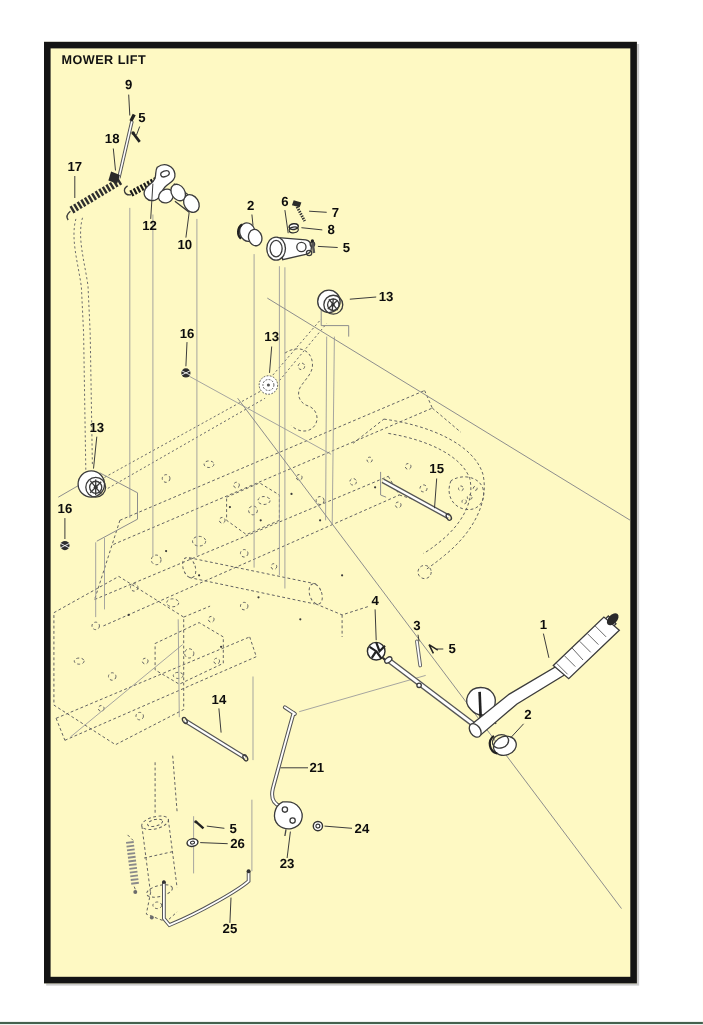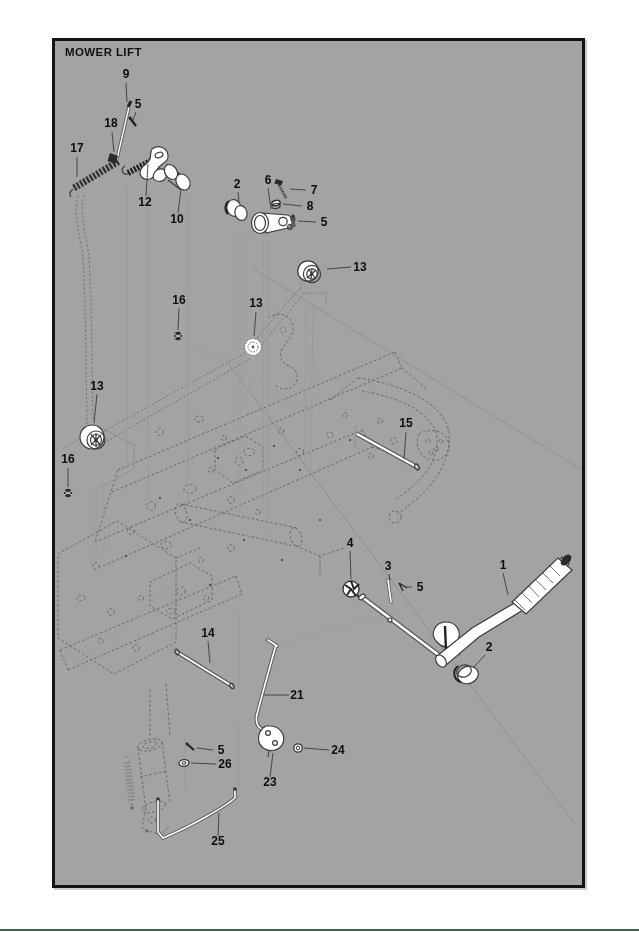--- a/index.html
+++ b/index.html
@@ -2,24 +2,24 @@
 <html><head>
 <meta charset="utf-8">
 <style>
   html,body{margin:0;padding:0;}
   body{
     width:639px;height:932px;position:relative;overflow:hidden;
     background:#ffffff;
     font-family:"Liberation Sans", sans-serif;
   }
   .frame{
-    position:absolute;left:52px;top:38px;width:527px;height:844px;
-    border:3px solid #737373;
+    position:absolute;left:40px;top:38px;width:527px;height:844px;
+    border:6px solid #737373;
     box-shadow:2px 2px 0 rgba(140,140,140,.45);
-    background:#a3a3a3;
+    background:#fef9c3;
   }
   .title{
     position:absolute;left:10px;top:5px;
     font-size:11.5px;font-weight:bold;letter-spacing:.4px;color:#111;
     white-space:nowrap;
   }
   svg.art{position:absolute;left:0;top:0;}
   .footer-rule{
     position:absolute;left:0;bottom:1px;width:639px;height:2px;
     background:#44614e;

